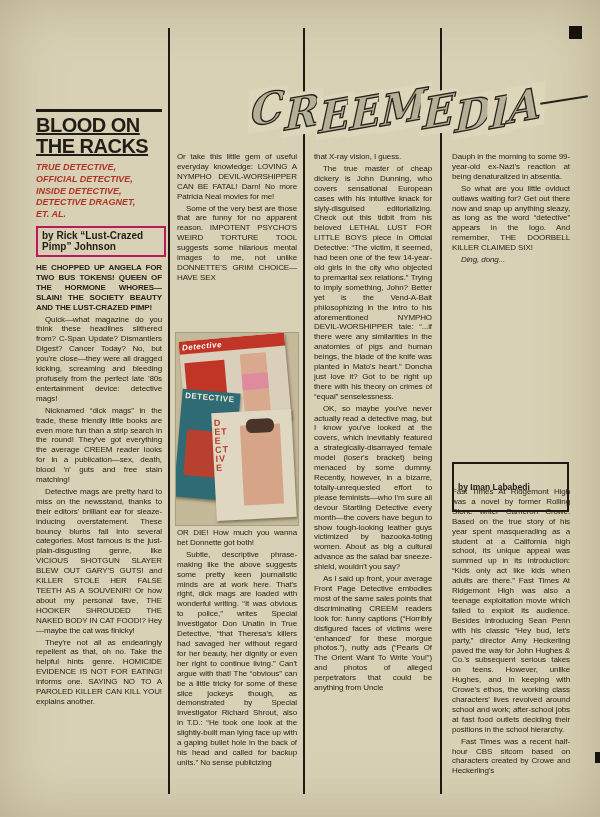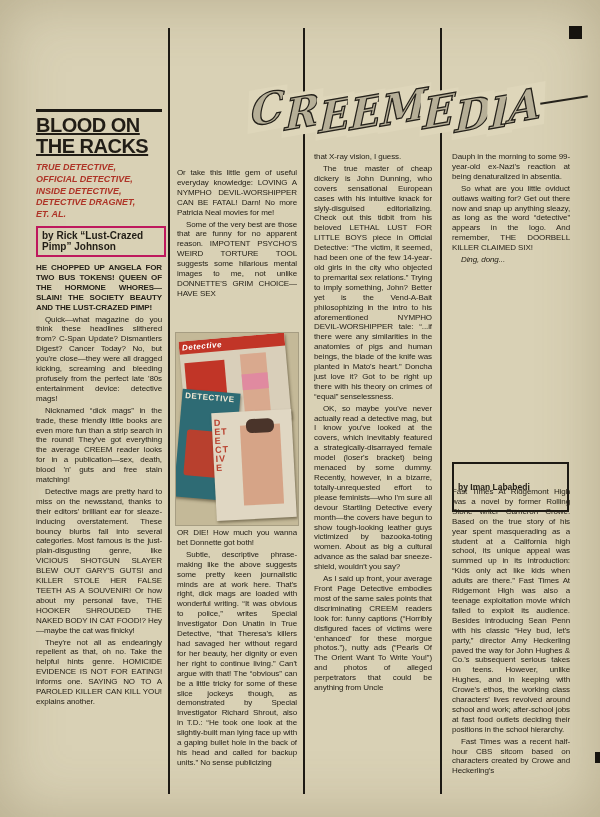--- a/index.html
+++ b/index.html
@@ -42,21 +42,21 @@
               padding:3px 4px;font-weight:bold;font-size:10px;line-height:10.5px;color:#211d16;}
 
   
   .col{position:absolute;text-align:justify;font-size:8px;line-height:9.9px;
        letter-spacing:-0.1px;color:#262219;overflow:hidden;}
   .col p{margin:0 0 2px;text-indent:9px;}
   .col p.noindent{text-indent:0;}
   .col p.lead-caps{font-weight:bold;text-indent:0;}
   .col p.ital{font-style:italic;}
   .col1{left:36px;top:263px;width:126px;height:530px;}
-  .col2a{left:177px;top:152px;width:120px;height:180px;margin-top:16px;}
+  .col2a{left:177px;top:152px;width:120px;height:180px;}
   .col2b{left:177px;top:528px;width:120px;height:266px;}
   .col3{left:314px;top:152px;width:118px;height:642px;}
   .col4a{left:452px;top:152px;width:118px;height:186px;}
 
   
   .photo{position:absolute;left:176px;top:333px;width:122px;height:192px;background:#c4b998;
          overflow:hidden;box-shadow:0 0 0 1px rgba(90,80,55,.4);}
   .cover{position:absolute;box-shadow:1px 2px 3px rgba(40,30,10,.45);overflow:hidden;}
   .cover .mast{font-weight:bold;font-size:8px;letter-spacing:.5px;color:#fff;
                padding:2px 3px;white-space:nowrap;}

